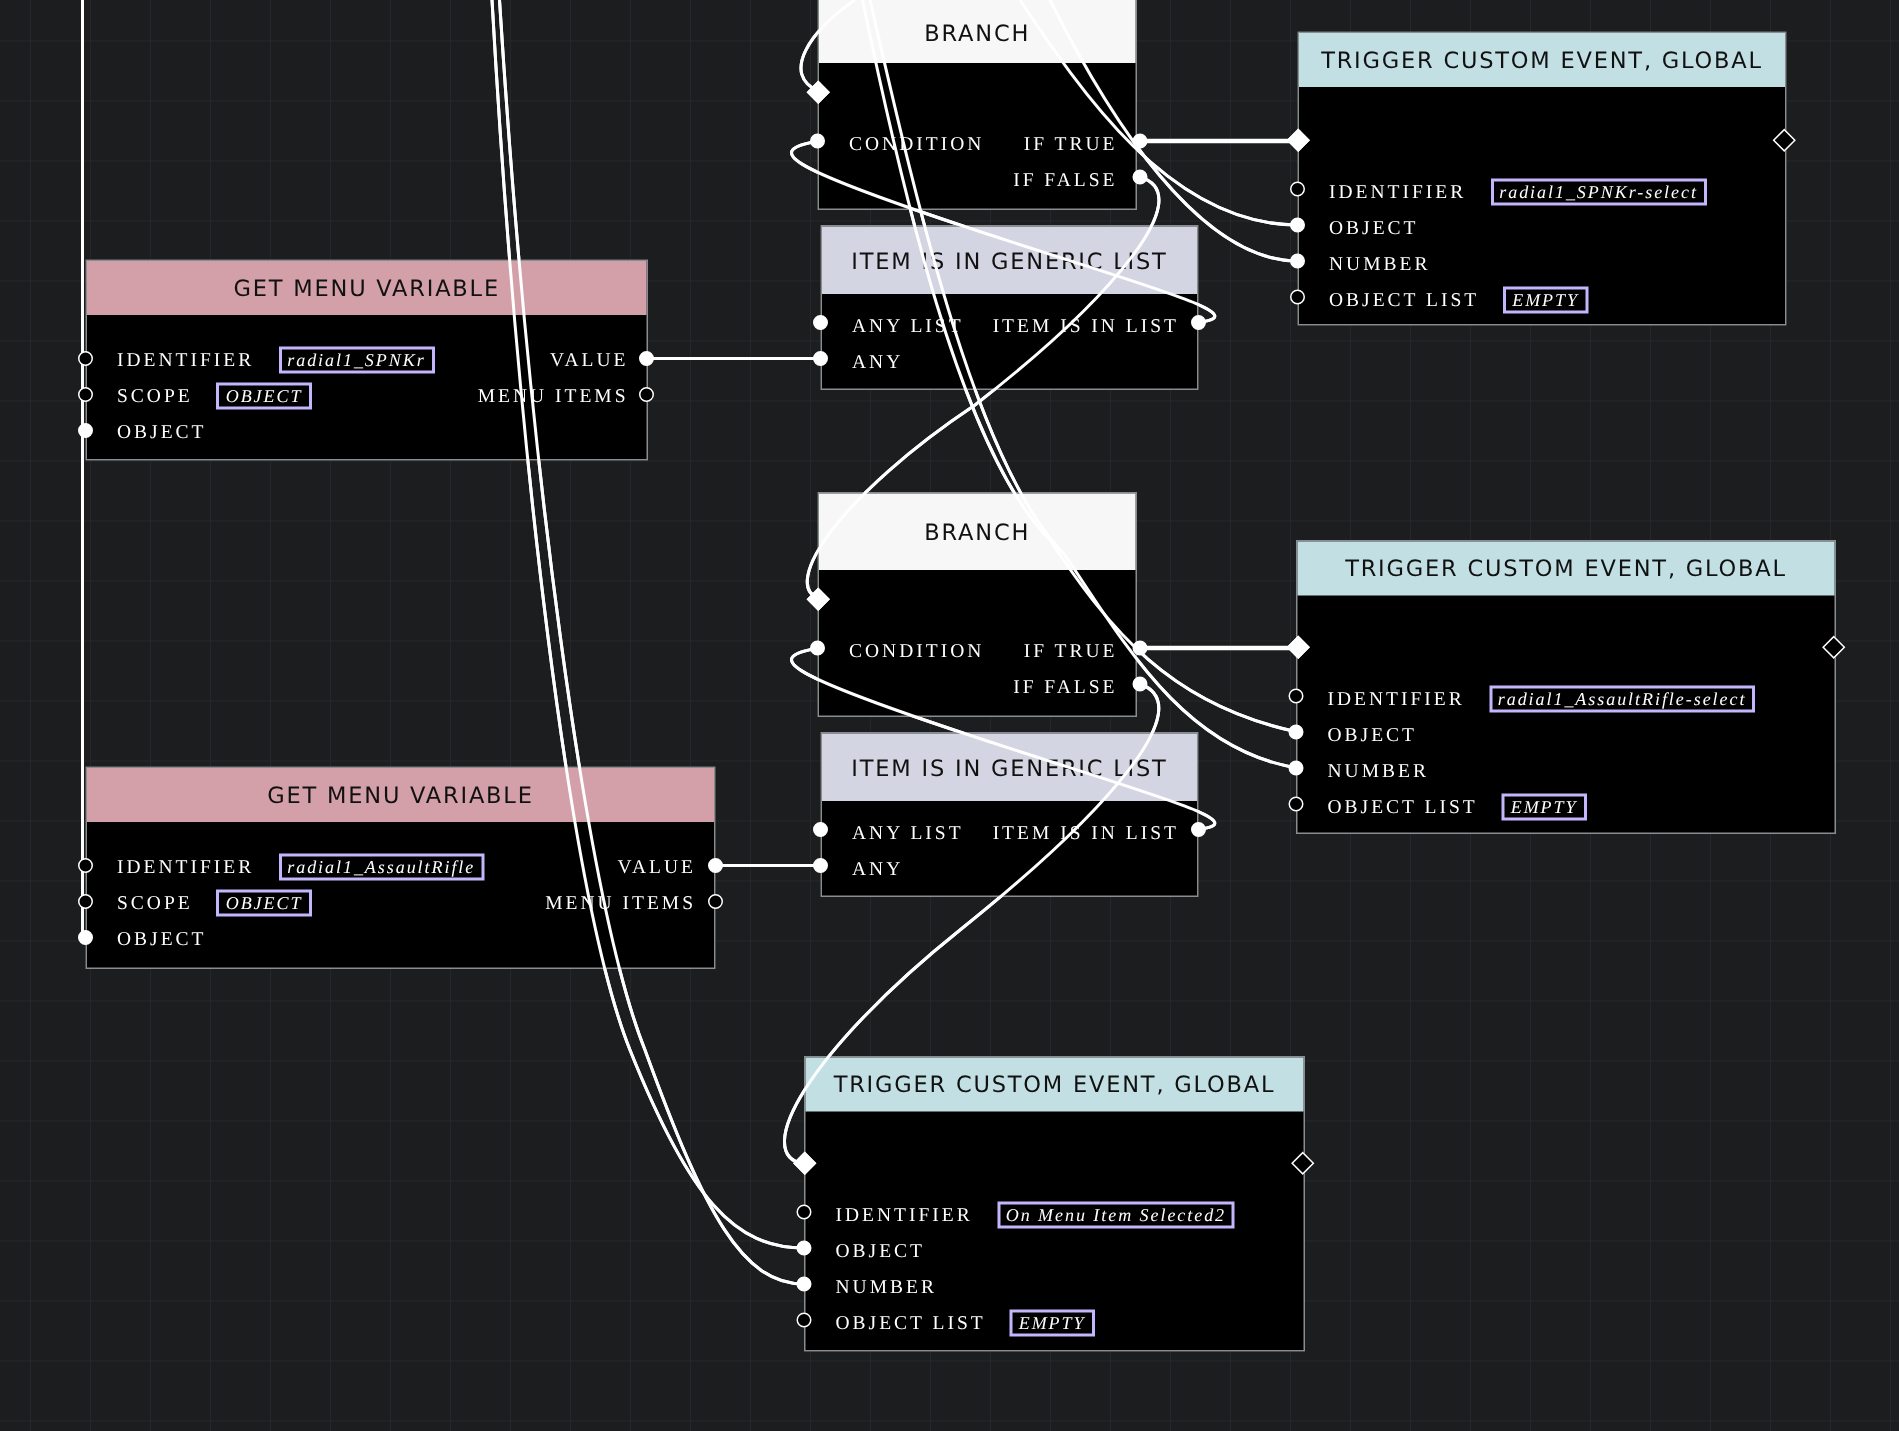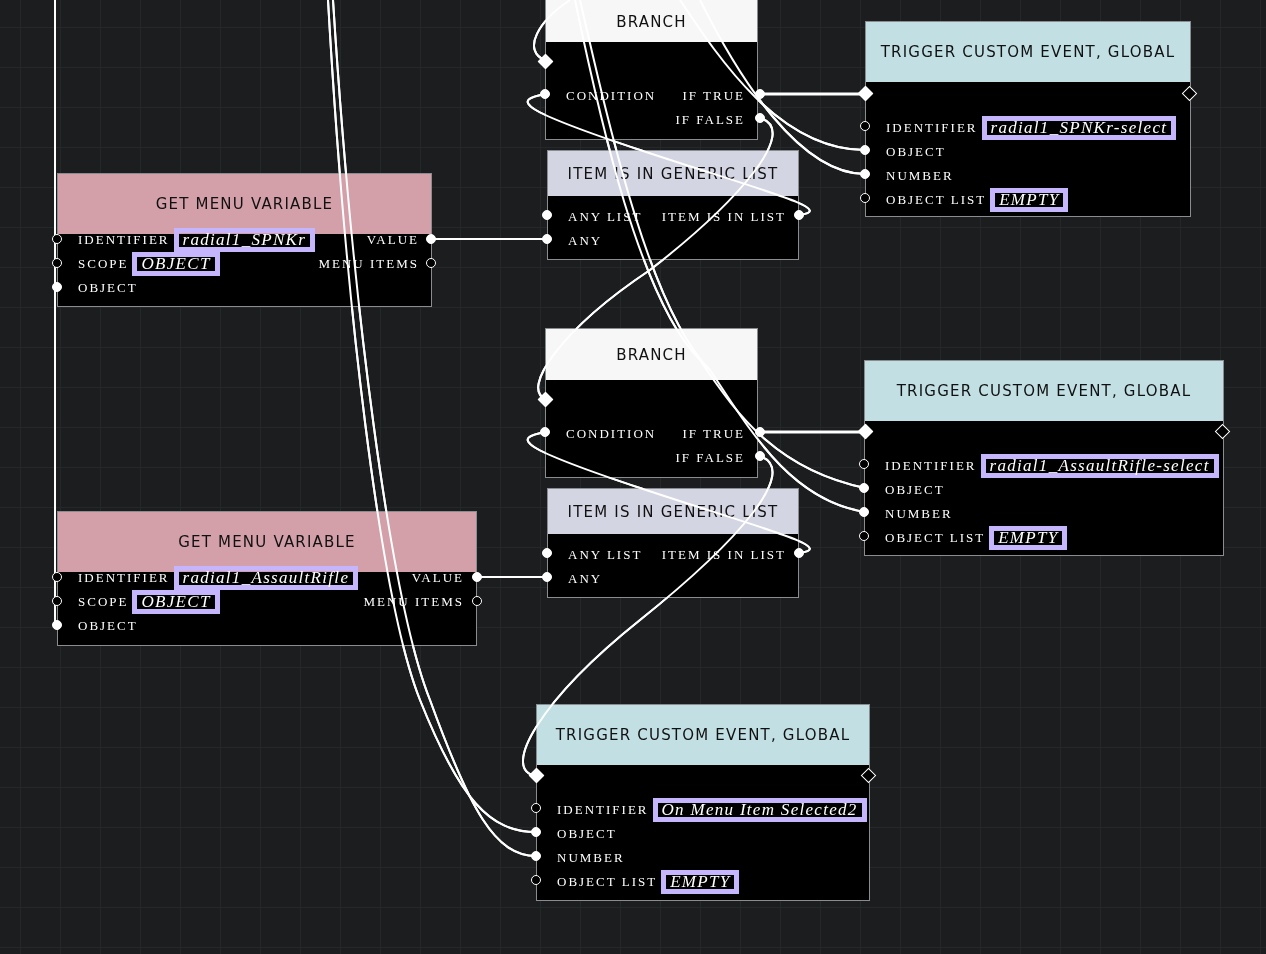--- a/index.html
+++ b/index.html
@@ -13,33 +13,33 @@
     background-position:-20px -13px;
     font-family:"DejaVu Sans", sans-serif;
   }
   #wires { position:absolute; left:0; top:0; z-index:1; pointer-events:none; }
   #wires-front { position:absolute; left:0; top:0; z-index:5; pointer-events:none; }
   .node {
     position:absolute; background:#000; border:1px solid #8a8d90;
     box-sizing:border-box; z-index:3; color:#fff;
   }
   .node .hdr {
-    height:60px; display:flex; align-items:center; justify-content:center;
+    height:36px; display:flex; align-items:center; justify-content:center;
     font-size:15px; letter-spacing:1.2px; color:#111;
   }
   .hdr.pink { background:#d3a0a9; }
   .hdr.cyan { background:#c2e0e4; }
   .hdr.lav  { background:#d4d5e3; height:45px; }
   .hdr.white{ background:#f7f7f7; height:40px; }
   .row { position:absolute; height:20px; font-size:13px; letter-spacing:2px; display:flex; align-items:center; white-space:nowrap;font-family:Liberation Serif, serif; }
   .row.left { left:20px; }
   .row.right { right:12px; }
   .val {
-    border:5px solid #c4b5fd; font-style:italic; padding:0 4px; margin-left:4px;
-    letter-spacing:1.3px; font-size:17px; line-height:14px;
+    border:2px solid #c4b5fd; font-style:italic; padding:0 4px; margin-left:16px;
+    letter-spacing:1.3px; font-size:12px; line-height:14px;
   }
   .pin {
     position:absolute; width:10px; height:10px; border-radius:50%;
     box-sizing:border-box; border:1.5px solid #fff; background:#000; z-index:6;
   }
   .pin.filled { background:#fff; }
   .exec {
     position:absolute; width:11px; height:11px; transform:rotate(45deg);
     box-sizing:border-box; border:1.5px solid #fff; background:#000; z-index:6;
   }

